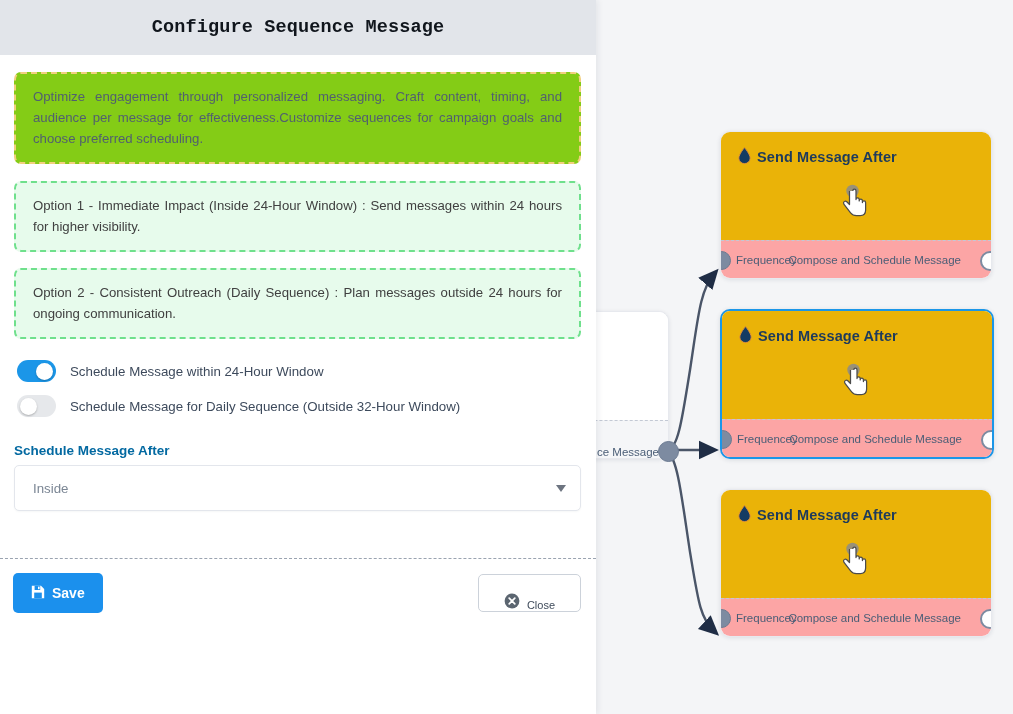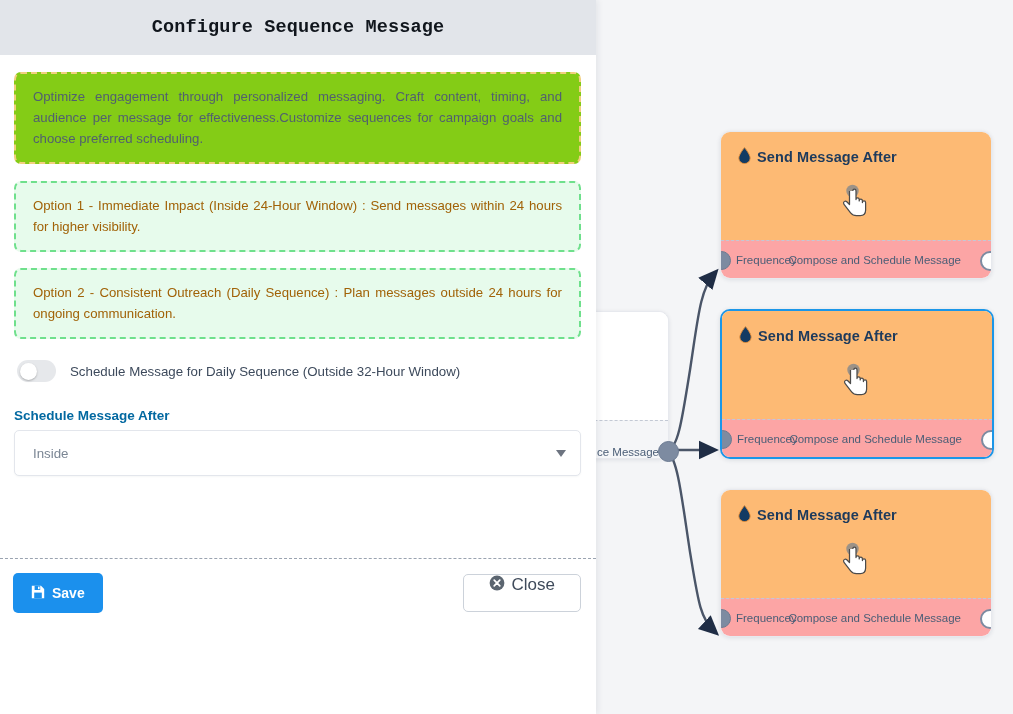--- a/index.html
+++ b/index.html
@@ -38,21 +38,21 @@
     box-shadow: 0 1px 4px rgba(20,30,60,0.10);
     overflow: hidden;
   }
   .node.selected {
     border: 2px solid #1b96e8;
     box-shadow: 0 1px 5px rgba(20,30,60,0.12);
   }
   .node-body {
     height: 108px;
     position: relative;
-    background: #fdba74;
+    background: #eab308;
   }
   .node-title {
     display: flex;
     align-items: center;
     gap: 6px;
     padding: 15px 0 0 17px;
     font-size: 14.5px;
     font-weight: bold;
     color: #1d3a5c;
     letter-spacing: .1px;
@@ -181,21 +181,21 @@
   }
   .note-yellow {
     background: #84cc16;
     border: 2px dashed #f2cf7e;
     margin-bottom: 17px;
   }
   .note-green {
     background: #e7fbec;
     border: 2px dashed #6fe08c;
     margin-bottom: 16px;
-    color: #a16207;
+    color: #404040;
   }
   .toggle-row {
     display: flex;
     align-items: center;
     margin: 0 0 0 3px;
     height: 32px;
   }
   .toggle-row + .toggle-row { margin-top: 3px; }
   .switch {
     width: 39px;
@@ -277,24 +277,24 @@
     cursor: pointer;
   }
   .btn-close {
     margin-left: auto;
     background: #fff;
     color: #3f4b5b;
     border: 1px solid #ccd2da;
     border-radius: 5px;
     height: 38px;
     padding: 0 25px;
-    font-size: 17px;
+    font-size: 11px;
     font-family: "Liberation Sans", sans-serif;
     display: flex;
-    align-items: flex-start;
+    align-items: flex-end;
     gap: 7px;
     cursor: pointer;
   }
 </style>
 </head>
 <body>
 
 <div id="canvas">
 
   <svg id="edges" viewBox="0 0 1013 714">
@@ -400,20 +400,26 @@
   <div id="panel-header">
     <h1>Configure Sequence Message</h1>
   </div>
 
   <div id="panel-content">
 
     <div class="note note-yellow">Optimize engagement through personalized messaging. Craft content, timing, and audience per message for effectiveness.Customize sequences for campaign goals and choose preferred scheduling.</div>
     <div class="note note-green">Option 1 - Immediate Impact (Inside 24-Hour Window) : Send messages within 24 hours for higher visibility.</div>
     <div class="note note-green">Option 2 - Consistent Outreach (Daily Sequence) : Plan messages outside 24 hours for ongoing communication.</div>
 
+    <div class="toggle-row">
+      <span class="switch on">
+        <span class="knob"></span>
+      </span>
+      <span class="toggle-label">Schedule Message within 24-Hour Window</span>
+    </div>
 
     <div class="toggle-row">
       <span class="switch">
         <span class="knob"></span>
       </span>
       <span class="toggle-label">Schedule Message for Daily Sequence (Outside 32-Hour Window)</span>
     </div>
 
     <div class="field-label">Schedule Message After</div>
     <div class="select-box">

